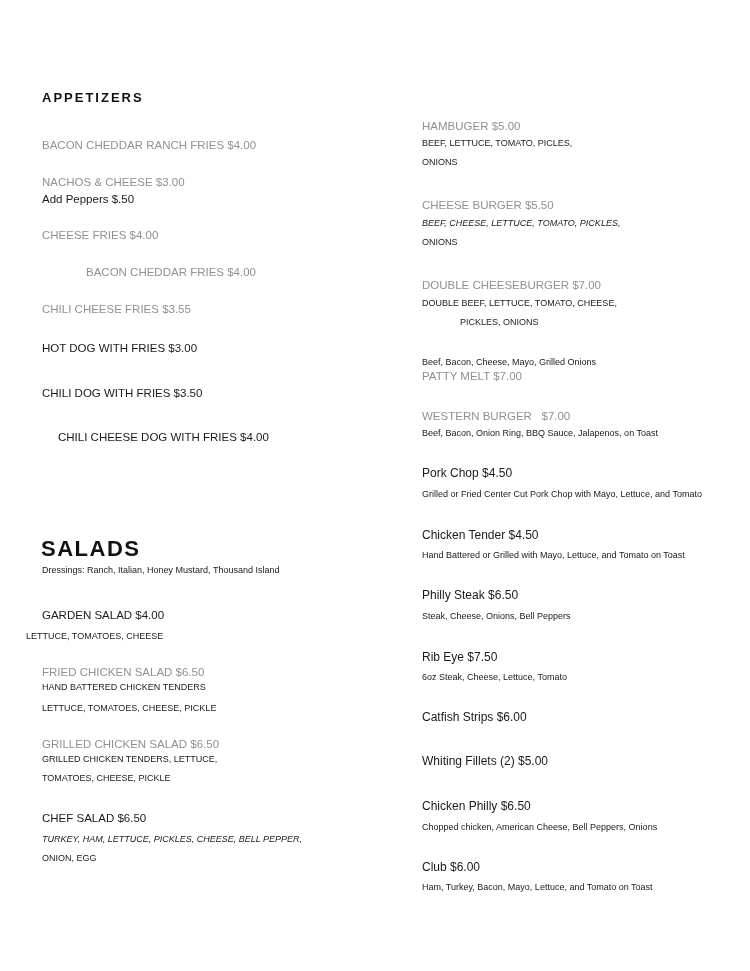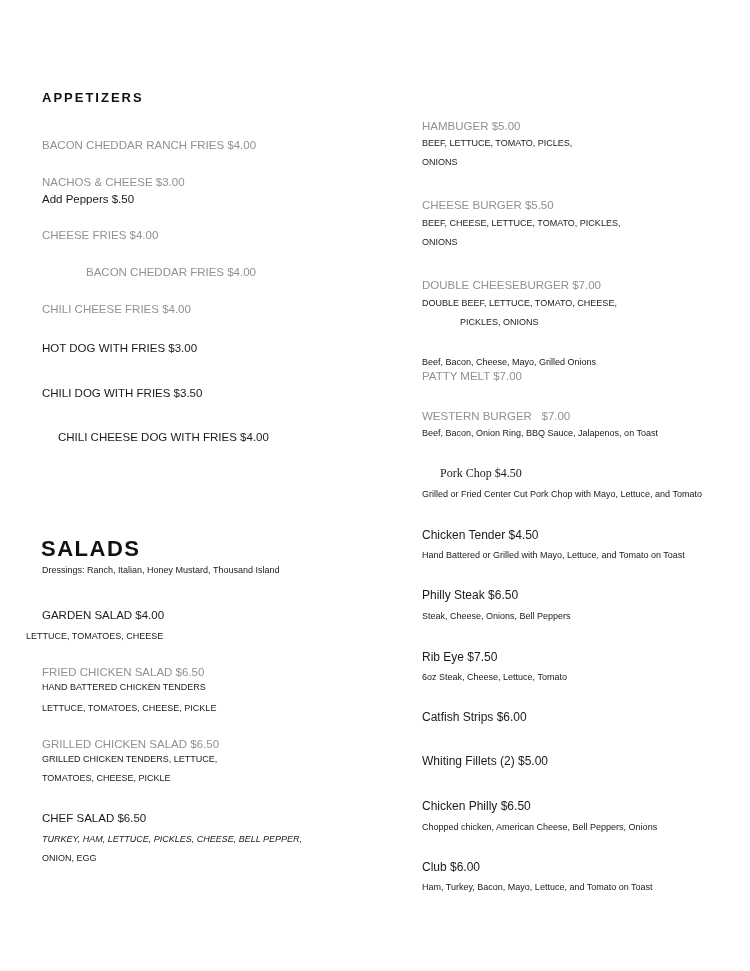--- a/index.html
+++ b/index.html
@@ -18,21 +18,21 @@
 </head>
 <body>
 
 <div class="abs h-app" style="left:42px;top:90px;">APPETIZERS</div>
 
 <div class="abs title grey" style="left:42px;top:139px;">BACON CHEDDAR RANCH FRIES $4.00</div>
 <div class="abs title grey" style="left:42px;top:176px;">NACHOS &amp; CHEESE $3.00</div>
 <div class="abs sub" style="left:42px;top:193px;">Add Peppers $.50</div>
 <div class="abs title grey" style="left:42px;top:229px;">CHEESE FRIES $4.00</div>
 <div class="abs title grey" style="left:42px;top:266px;margin-left:44px;">BACON CHEDDAR FRIES $4.00</div>
-<div class="abs title grey" style="left:42px;top:303px;">CHILI CHEESE FRIES $4.00</div>
+<div class="abs title grey" style="left:42px;top:303px;">CHILI CHEESE FRIES $3.55</div>
 <div class="abs title dark" style="left:42px;top:342px;">HOT DOG WITH FRIES $3.00</div>
 <div class="abs title dark" style="left:42px;top:387px;">CHILI DOG WITH FRIES $3.50</div>
 <div class="abs title dark" style="left:58px;top:431px;text-align:center;">CHILI CHEESE DOG WITH FRIES $4.00</div>
 
 <div class="abs h-salads" style="left:41px;top:536px;">SALADS</div>
 <div class="abs desc" style="left:42px;top:565px;">Dressings: Ranch, Italian, Honey Mustard, Thousand Island</div>
 
 <div class="abs title dark" style="left:42px;top:609px;">GARDEN SALAD $4.00</div>
 <div class="abs desc" style="left:26px;top:631px;">LETTUCE, TOMATOES, CHEESE</div>
 
@@ -46,34 +46,34 @@
 
 <div class="abs title dark" style="left:42px;top:812px;">CHEF SALAD $6.50</div>
 <div class="abs desc" style="left:42px;top:834px;font-style:italic;">TURKEY, HAM, LETTUCE, PICKLES, CHEESE, BELL PEPPER,</div>
 <div class="abs desc" style="left:42px;top:853px;">ONION, EGG</div>
 
 <div class="abs title grey" style="left:422px;top:120px;">HAMBUGER $5.00</div>
 <div class="abs desc" style="left:422px;top:138px;">BEEF, LETTUCE, TOMATO, PICLES,</div>
 <div class="abs desc" style="left:422px;top:157px;">ONIONS</div>
 
 <div class="abs title grey" style="left:422px;top:199px;">CHEESE BURGER $5.50</div>
-<div class="abs desc" style="left:422px;top:218px;">BEEF, CHEESE, LETTUCE, TOMATO, PICKLES,</div>
+<div class="abs desc" style="left:422px;top:218px;font-style:italic;">BEEF, CHEESE, LETTUCE, TOMATO, PICKLES,</div>
 <div class="abs desc" style="left:422px;top:237px;">ONIONS</div>
 
 <div class="abs title grey" style="left:422px;top:279px;">DOUBLE CHEESEBURGER $7.00</div>
 <div class="abs desc" style="left:422px;top:298px;">DOUBLE BEEF, LETTUCE, TOMATO, CHEESE,</div>
 <div class="abs desc" style="left:422px;top:317px;padding-left:38px;">PICKLES, ONIONS</div>
 
 <div class="abs title grey" style="left:422px;top:351px;margin-top:19px;">PATTY MELT $7.00</div>
 <div class="abs desc" style="left:422px;top:357px;">Beef, Bacon, Cheese, Mayo, Grilled Onions</div>
 
 <div class="abs title grey" style="left:422px;top:410px;white-space:pre;">WESTERN BURGER   $7.00</div>
 <div class="abs desc" style="left:422px;top:428px;text-align:center;">Beef, Bacon, Onion Ring, BBQ Sauce, Jalapenos, on Toast</div>
 
-<div class="abs title-lg dark" style="left:440px;top:466px;font-family:Liberation Serif, serif;">Pork Chop $4.50</div>
+<div class="abs title-lg dark" style="left:422px;top:466px;">Pork Chop $4.50</div>
 <div class="abs desc" style="left:422px;top:489px;">Grilled or Fried Center Cut Pork Chop with Mayo, Lettuce, and Tomato</div>
 
 <div class="abs title-lg dark" style="left:422px;top:528px;">Chicken Tender $4.50</div>
 <div class="abs desc" style="left:422px;top:550px;">Hand Battered or Grilled with Mayo, Lettuce, and Tomato on Toast</div>
 
 <div class="abs title-lg dark" style="left:422px;top:588px;">Philly Steak $6.50</div>
 <div class="abs desc" style="left:422px;top:611px;">Steak, Cheese, Onions, Bell Peppers</div>
 
 <div class="abs title-lg dark" style="left:422px;top:650px;">Rib Eye $7.50</div>
 <div class="abs desc" style="left:422px;top:672px;">6oz Steak, Cheese, Lettuce, Tomato</div>

